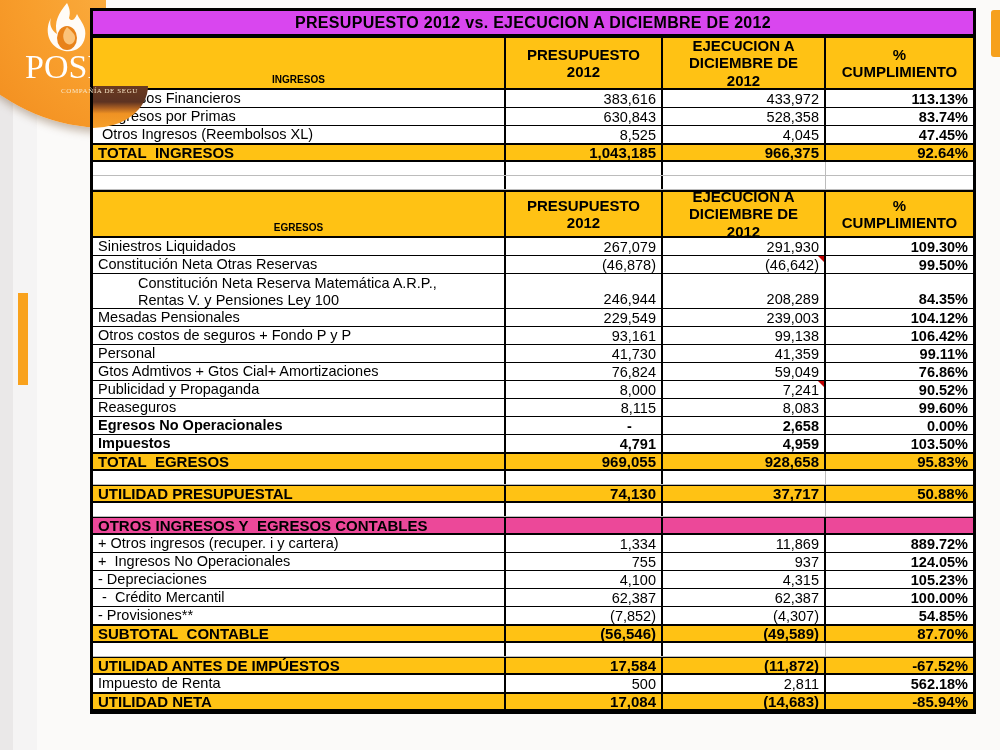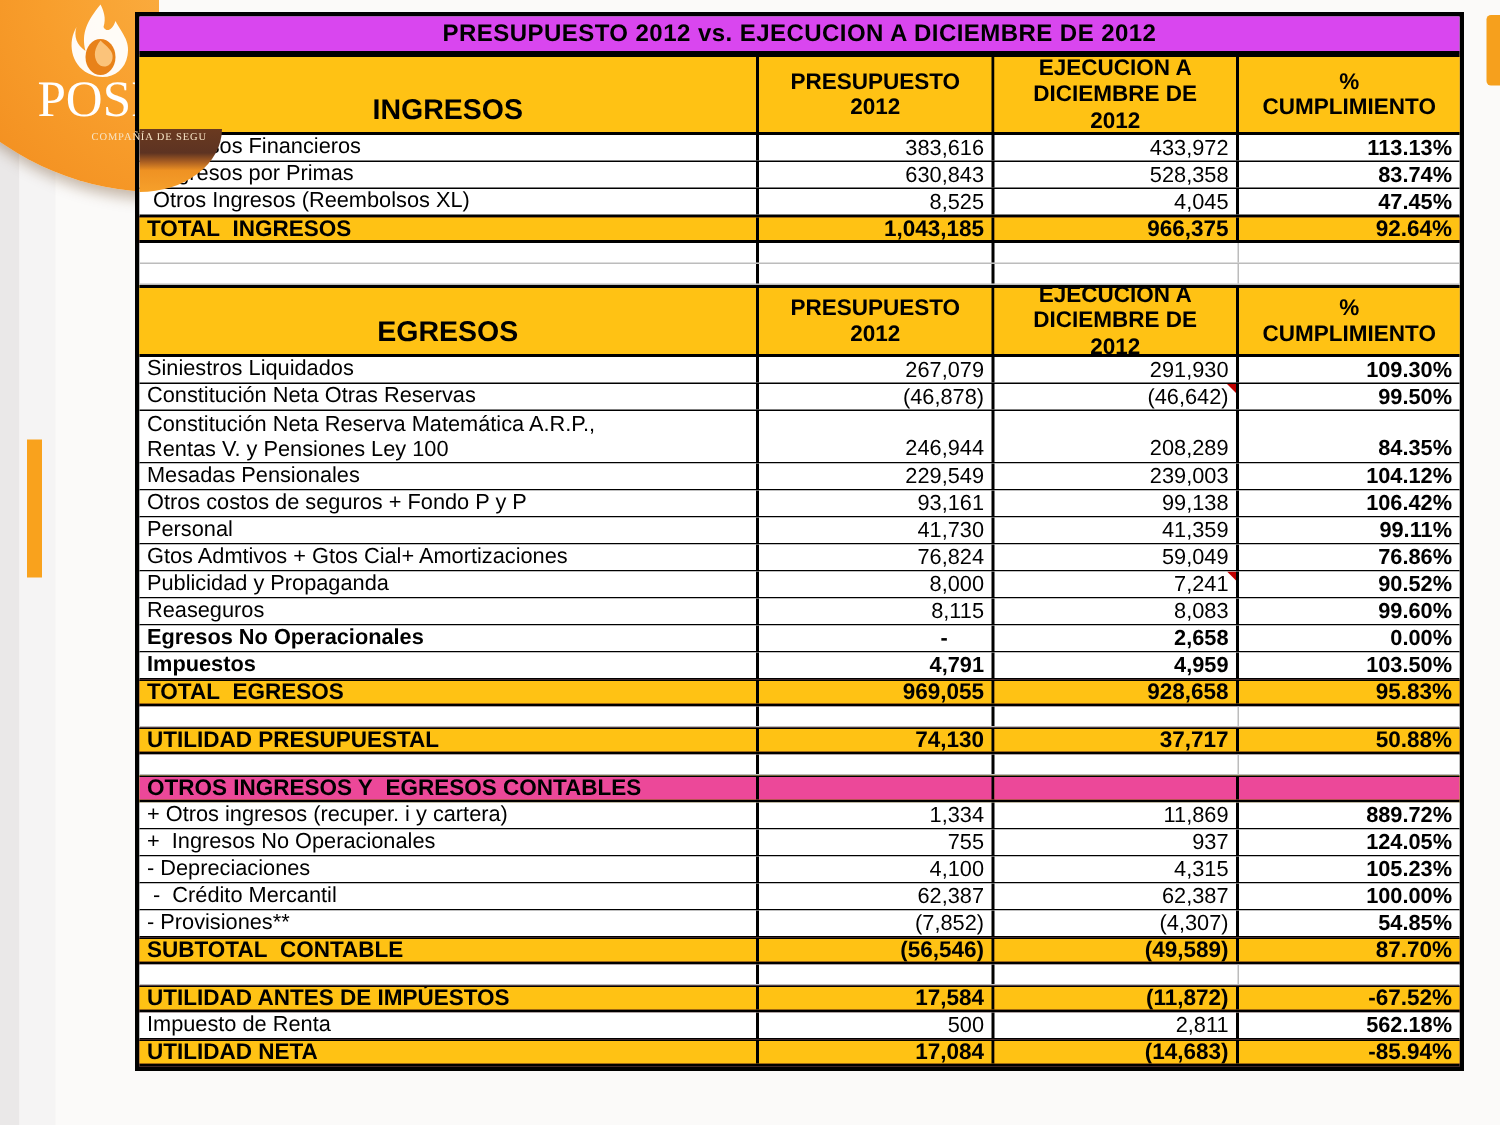--- a/index.html
+++ b/index.html
@@ -36,32 +36,32 @@
   .trow { display:grid; grid-template-columns:413px 157px 163px 1fr; border-bottom:1px solid #000; background:#fff; }
   .cell { position:relative; border-right:2px solid #000; display:flex; align-items:center; overflow:hidden; color:#000; }
   .cell:last-child { border-right:none; }
   .label { justify-content:flex-start; padding-left:5px; white-space:pre-line; line-height:1.15; }
   .num { justify-content:flex-end; padding-right:5px; text-align:right; }
   .c2 { font-weight:bold; }
 
   .data, .data-bold { height:18px; font-size:14.5px; }
   .data-bold { font-weight:bold; }
   .data2 { height:35px; font-size:14.5px; }
-  .data2 .label { align-items:flex-start; padding-top:1px; }
+  .data2 .label { align-items:flex-start; padding-top:1px;margin-left:40px; }
   .data2 .num { align-items:flex-end; padding-bottom:1px; }
 
   .total { height:18px; background:#7f1d1d; font-weight:bold; font-size:15px; border-top:1px solid #000; border-bottom:2px solid #000; }
   .total .cell { background:#FFC214; }
   .section { height:18px; background:#FFC214; border-top:1px solid #000; border-bottom:2px solid #000; }
   .section .cell { background:#ec4899; }
   .section .label { font-weight:bold; font-size:15px; }
 
   .header { background:#FFC214; border-top:2px solid #000; border-bottom:2px solid #000; }
   .header .cell { background:#FFC214; }
-  .header .label { align-items:flex-end; justify-content:center; padding-left:0; padding-bottom:3px; font-weight:bold; font-size:19px; }
+  .header .label { align-items:flex-end; justify-content:center; padding-left:0; padding-bottom:3px; font-weight:bold; font-size:10px; }
   .header .num { justify-content:center; align-items:center; padding-right:0; text-align:center; white-space:pre-line; line-height:1.15; font-weight:bold; font-size:15px; }
   .hdr1 { height:54px; }
   .hdr2 { height:48px; }
 
   .gap { height:14px; border-bottom:1px solid #bcbcbc; }
   .gap .cell:nth-child(3) { border-right:1px solid #bcbcbc; }
 
   .marker { position:absolute; top:0; right:0; width:0; height:0; border-top:6px solid #C00000; border-left:6px solid transparent; }
 </style>
 </head>

